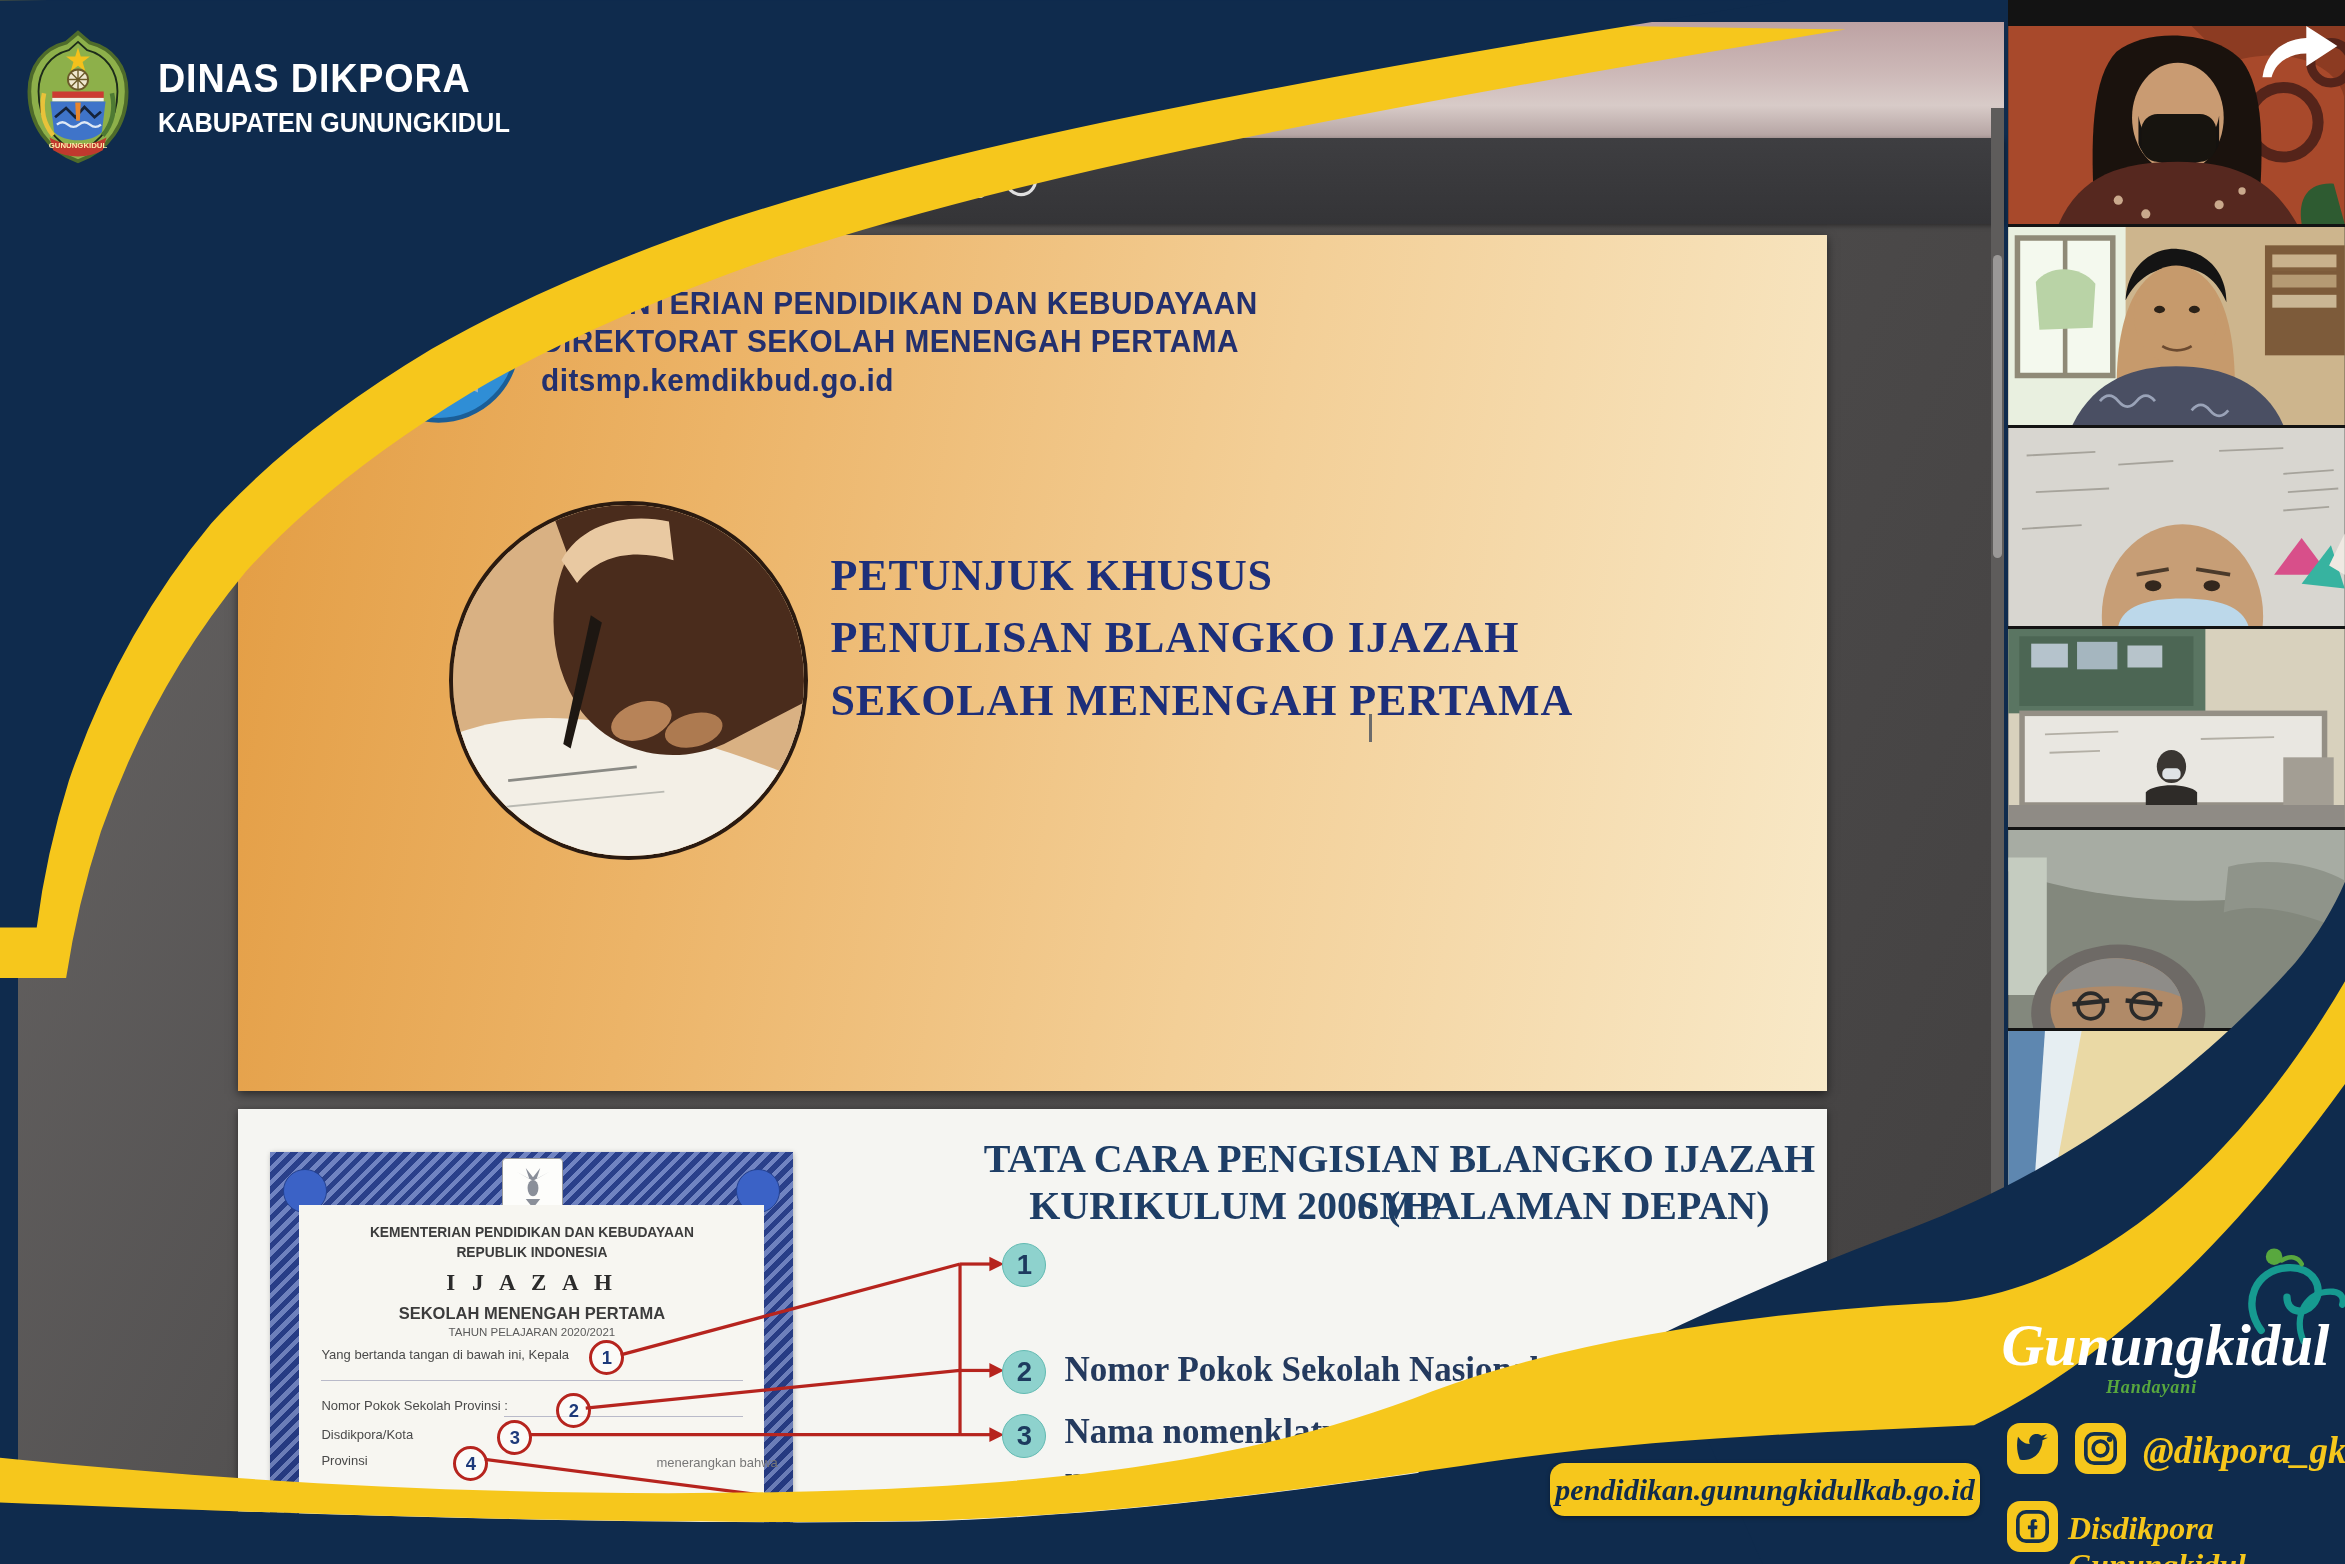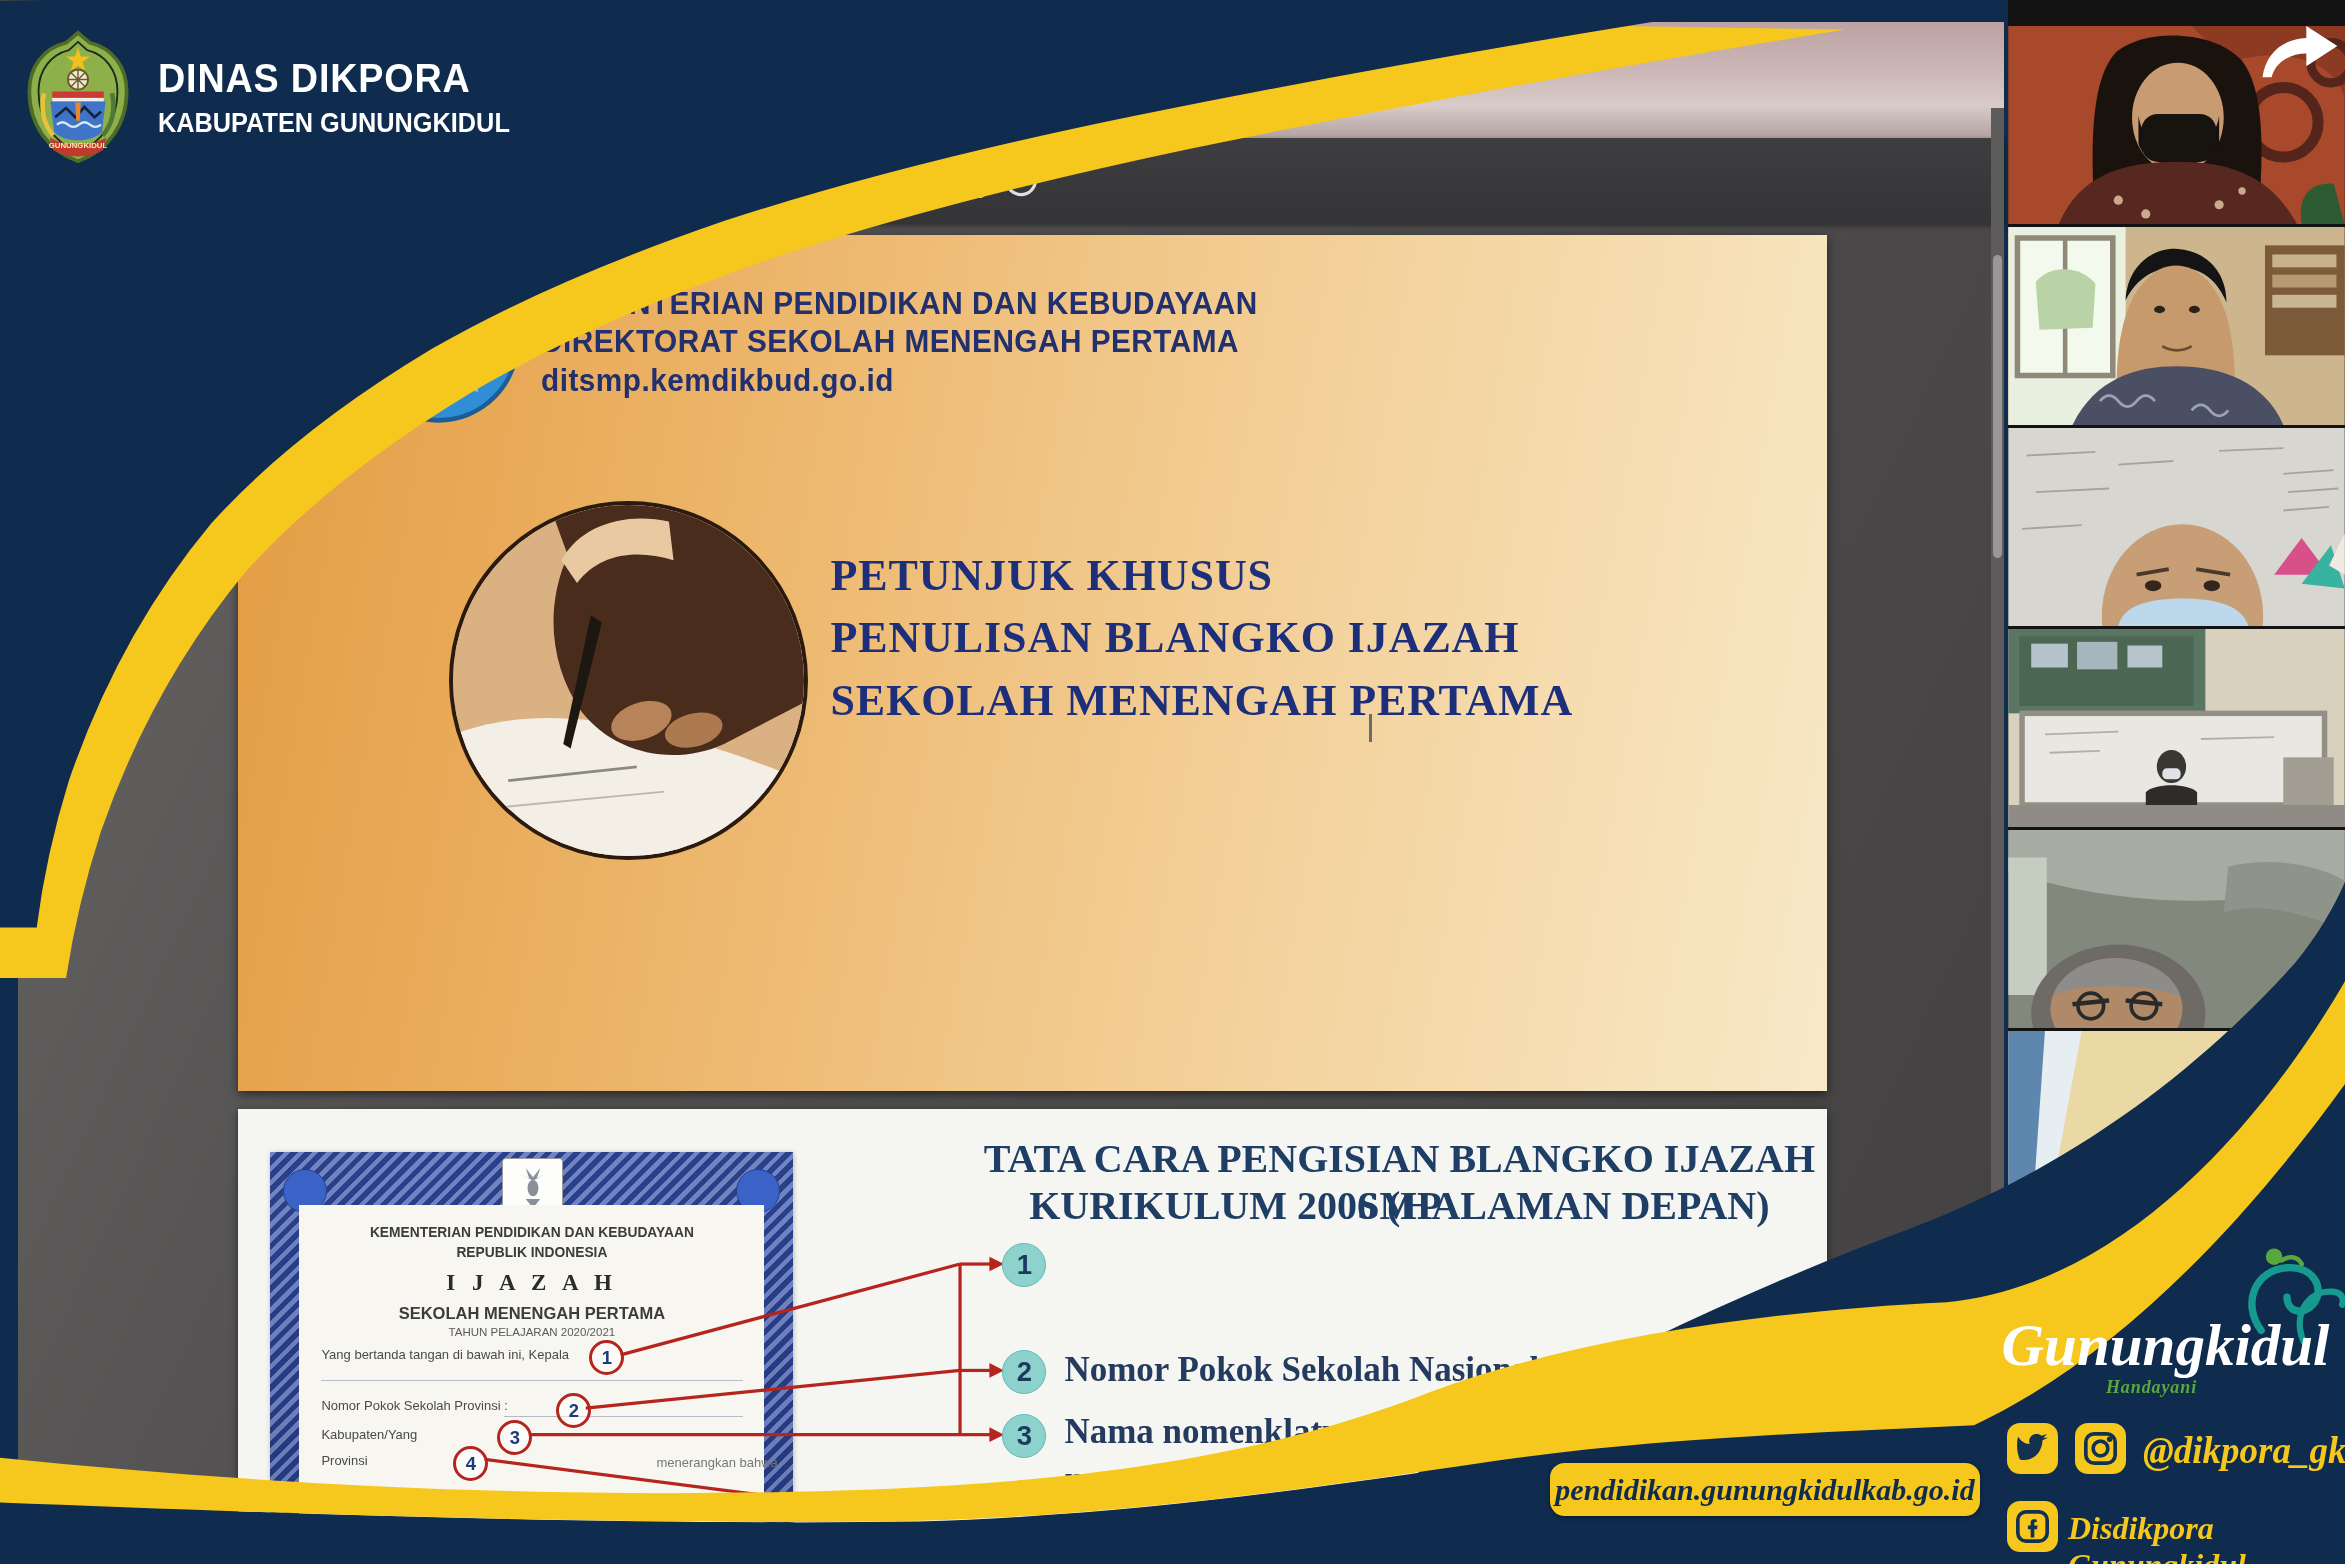--- a/index.html
+++ b/index.html
@@ -202,21 +202,21 @@
       <div class="ij-center" style="top:73px;font-size:13.8px;font-weight:bold;">KEMENTERIAN PENDIDIKAN DAN KEBUDAYAAN</div>
       <div class="ij-center" style="top:93px;font-size:13.8px;font-weight:bold;">REPUBLIK INDONESIA</div>
       <div class="ij-center" style="top:118px;font-size:23px;font-weight:bold;font-family:'Liberation Serif',serif;letter-spacing:5.5px;color:#2b2b2b;">I J A Z A H</div>
       <div class="ij-center" style="top:152px;font-size:16.5px;font-weight:bold;">SEKOLAH MENENGAH PERTAMA</div>
       <div class="ij-center" style="top:174px;font-size:11.5px;color:#5a5a5a;">TAHUN PELAJARAN 2020/2021</div>
 
       <div class="ij-field" style="top:195px;">Yang bertanda tangan di bawah ini, Kepala</div>
       <div class="ij-line" style="left:51px;top:228px;width:422px;"></div>
       <div class="ij-field" style="top:246px;">Nomor Pokok Sekolah Provinsi :</div>
       <div class="ij-line" style="left:234px;top:264px;width:239px;"></div>
-      <div class="ij-field" style="top:275px;">Kabupaten/Yang</div>
+      <div class="ij-field" style="top:275px;">Disdikpora/Kota</div>
       <div class="ij-field" style="top:301px;">Provinsi</div>
       <div class="ij-field" style="left:386px;top:303px;color:#777;">menerangkan bahwa</div>
 
       <div class="ij-marker" style="left:319px;top:188px;">1</div>
       <div class="ij-marker" style="left:286px;top:241px;">2</div>
       <div class="ij-marker" style="left:227px;top:268px;">3</div>
       <div class="ij-marker" style="left:183px;top:294px;">4</div>
     </div>
 
     <svg class="abs" style="left:0;top:0;" width="1589" height="455" viewBox="0 0 1730 496">

